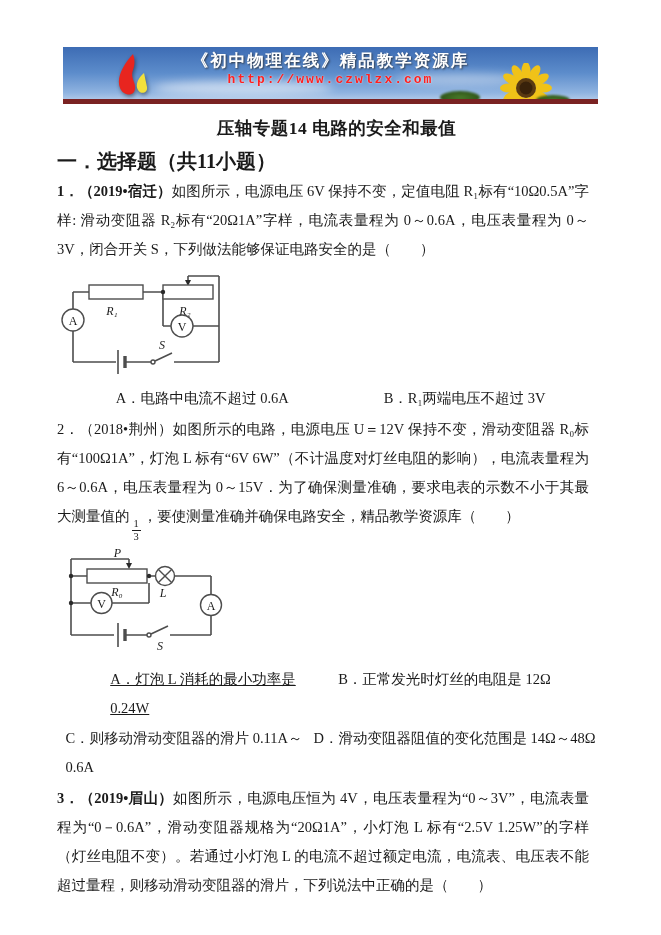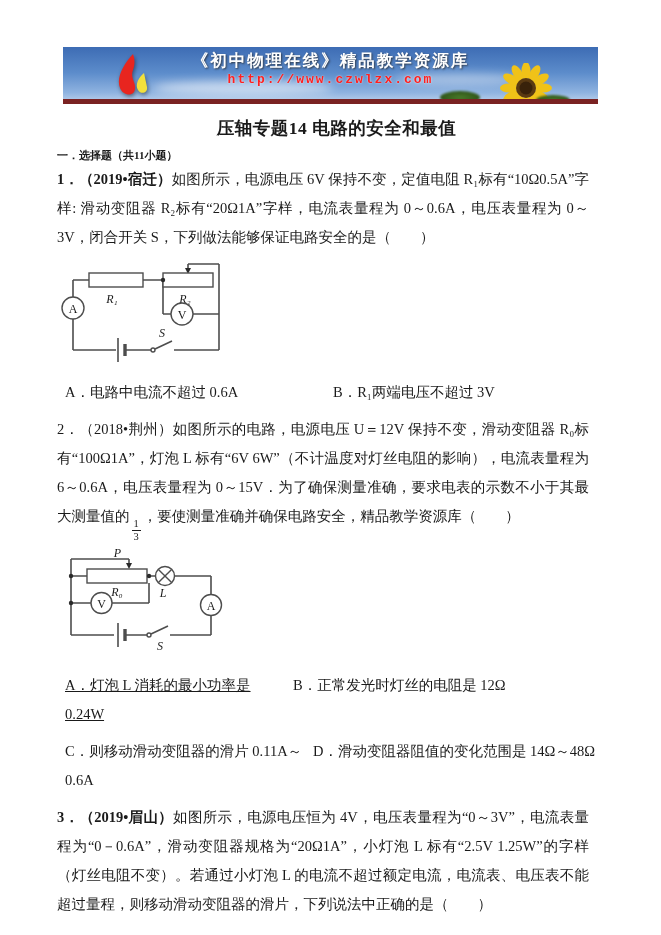--- a/index.html
+++ b/index.html
@@ -32,26 +32,26 @@
   .sunflower{position:absolute;right:46px;top:16px;}
   .foliage{position:absolute;background:radial-gradient(ellipse at center,#4a7a2a 0%,#2f5518 70%);border-radius:50%;filter:blur(1px);}
   .foliage1{right:118px;bottom:0px;width:40px;height:13px;}
   .foliage2{right:28px;bottom:-2px;width:34px;height:11px;}
   
   .doc-title{
     text-align:center;font-size:17.5px;font-weight:bold;margin:116px 0 0 12px;
     letter-spacing:.5px;
   }
   .content{margin:8px 57px 0 57px;font-size:14.5px;}
-  .section-heading{font-weight:bold;font-size:11px;margin:6px 0 2px 0;}
+  .section-heading{font-weight:bold;font-size:20px;margin:6px 0 2px 0;}
   p.stem{margin:2px 15px 0 0;line-height:29px;text-align:justify;}
   .qlabel{font-weight:bold;}
   .qlabel.plain{font-weight:normal;}
   .circuit{margin:4px 0 2px 2px;}
-  .opt-row{display:flex;line-height:29px;margin:8px;}
+  .opt-row{display:flex;line-height:29px;margin:1px;justify-content:center;}
   .opt-cell1-q1{width:268px;flex:none;}
   .opt-cell1-q2a{width:228px;flex:none;text-decoration:underline;}
   .opt-cell1-q2b{width:248px;flex:none;}
   
   .frac{display:inline-flex;flex-direction:column;align-items:center;vertical-align:-6px;
         font-size:10.5px;line-height:1.15;margin:0 2px;}
   .frac .num{border-bottom:1px solid #1a1a1a;padding:0 2px;}
   
   .cw{stroke:#4d4d4d;stroke-width:1.6;fill:none;}
   .cbox{stroke:#4d4d4d;stroke-width:1.4;fill:#ffffff;}

